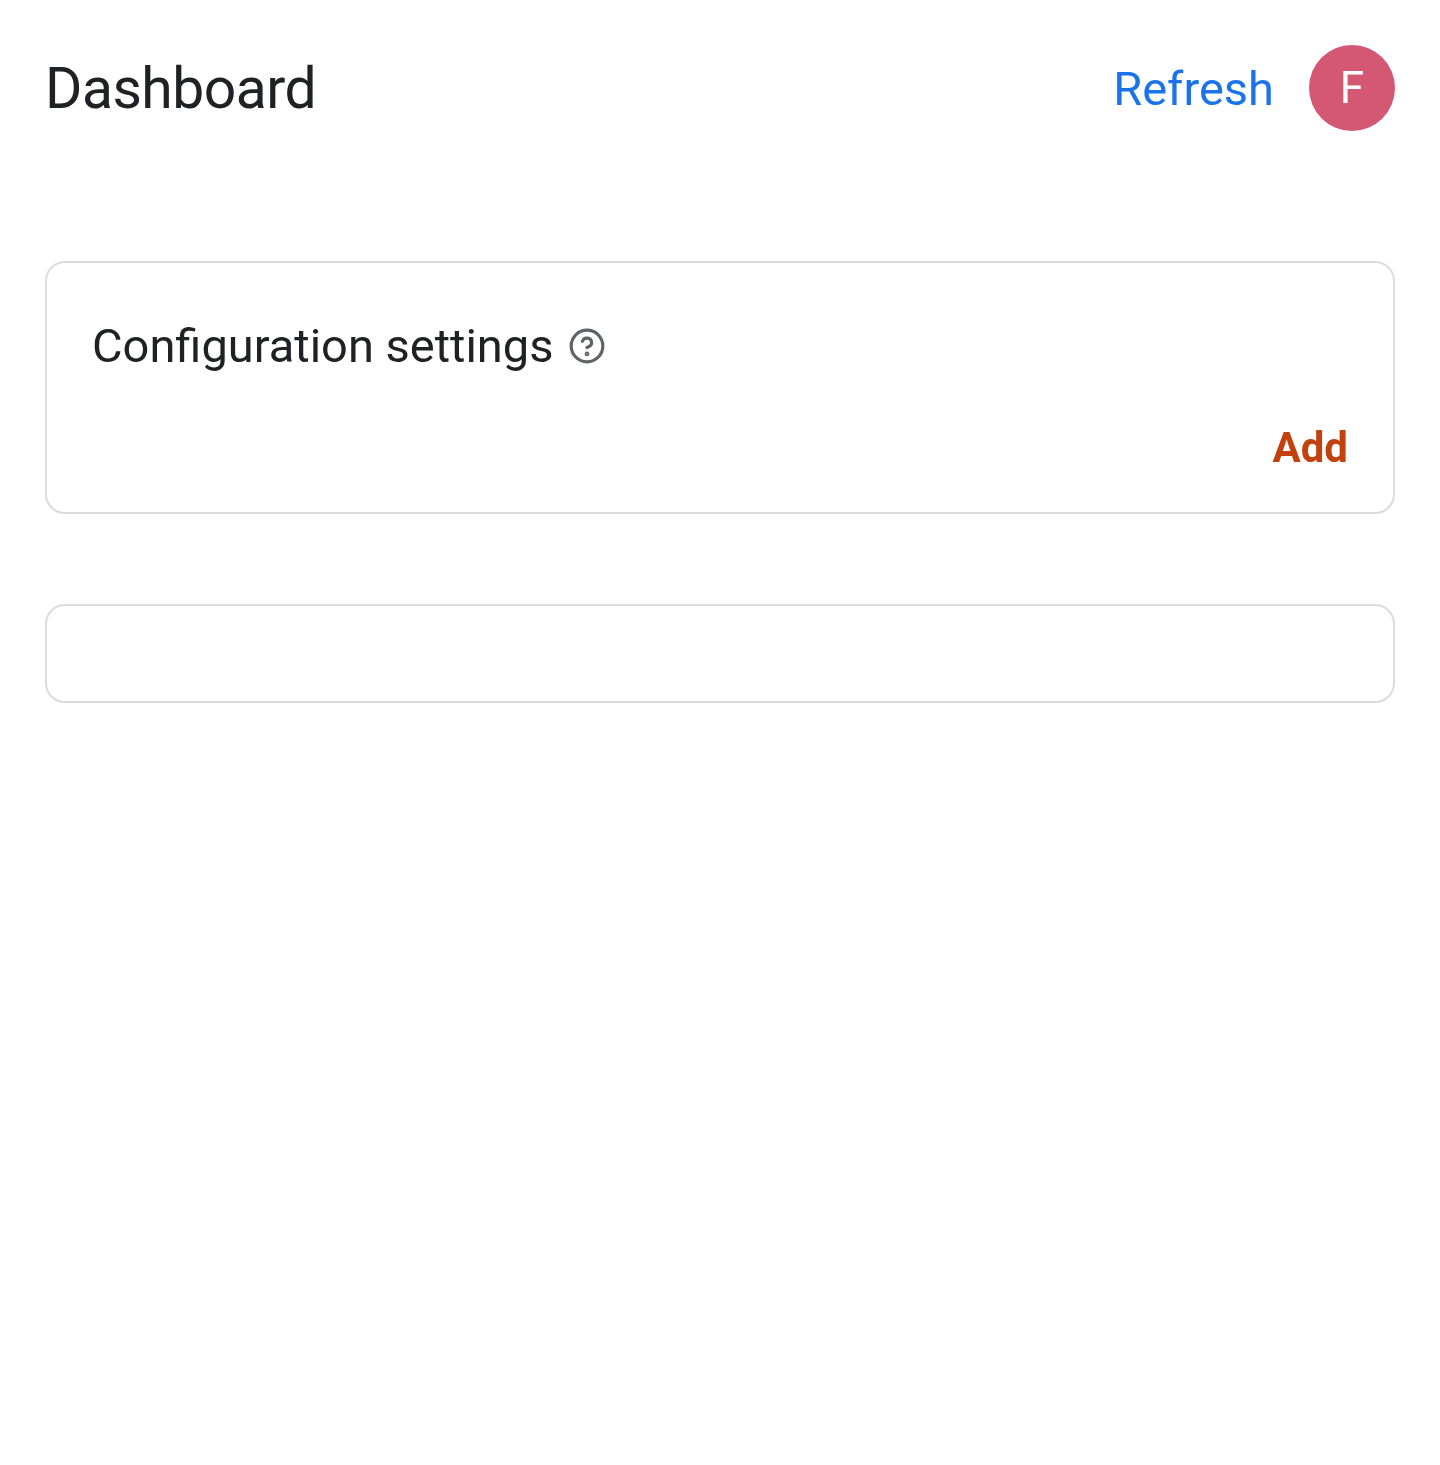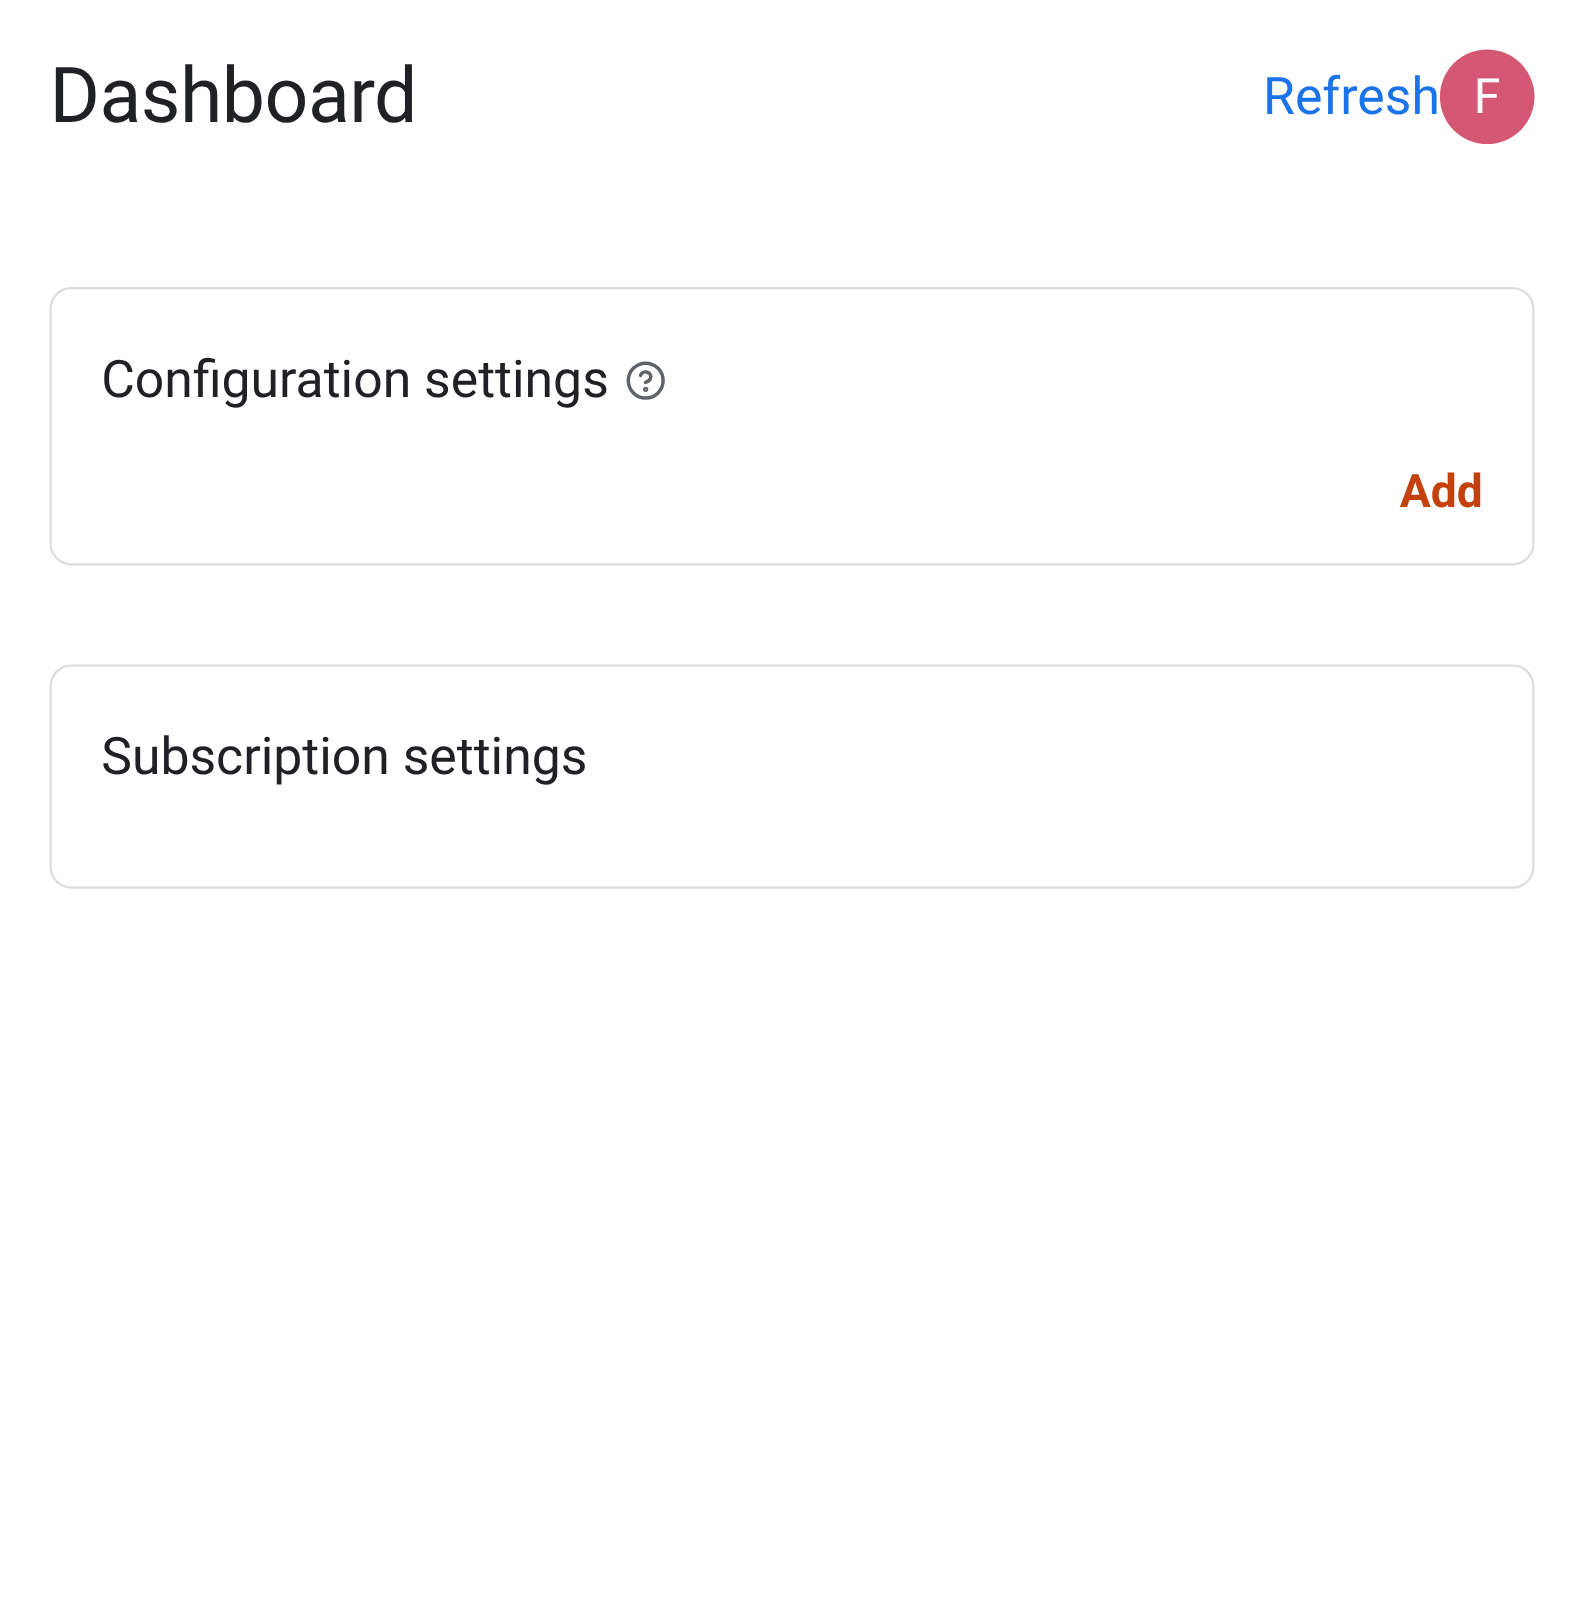--- a/index.html
+++ b/index.html
@@ -14,28 +14,29 @@
       height: 1465px;
       padding: 45px 45px;
     }
     .header {
       display: flex;
       align-items: center;
       justify-content: space-between;
       margin-bottom: 130px;
     }
     .page-title {
-      font-size: 70px;
+      font-size: 57px;
       font-weight: 400;
       color: #202124;
       letter-spacing: -0.5px;
     }
     .header-right {
       display: flex;
       align-items: center;
+      gap: 35px;
     }
     .refresh-link {
       font-size: 47px;
       color: #1a73e8;
       font-weight: 400;
       cursor: pointer;
     }
     .avatar {
       width: 86px;
       height: 86px;
@@ -119,16 +120,13 @@
         <circle cx="12" cy="17" r="0.5" fill="#5f6368"></circle>
       </svg>
     </span>
   </div>
   <div class="card-action">
     <span class="action-link">Add</span>
   </div>
 </div>
 
 <div class="card">
-  <div class="card-header">
-    <span class="card-title">Subscription settings</span>
-  </div>
 </div>
 
 </body></html>

